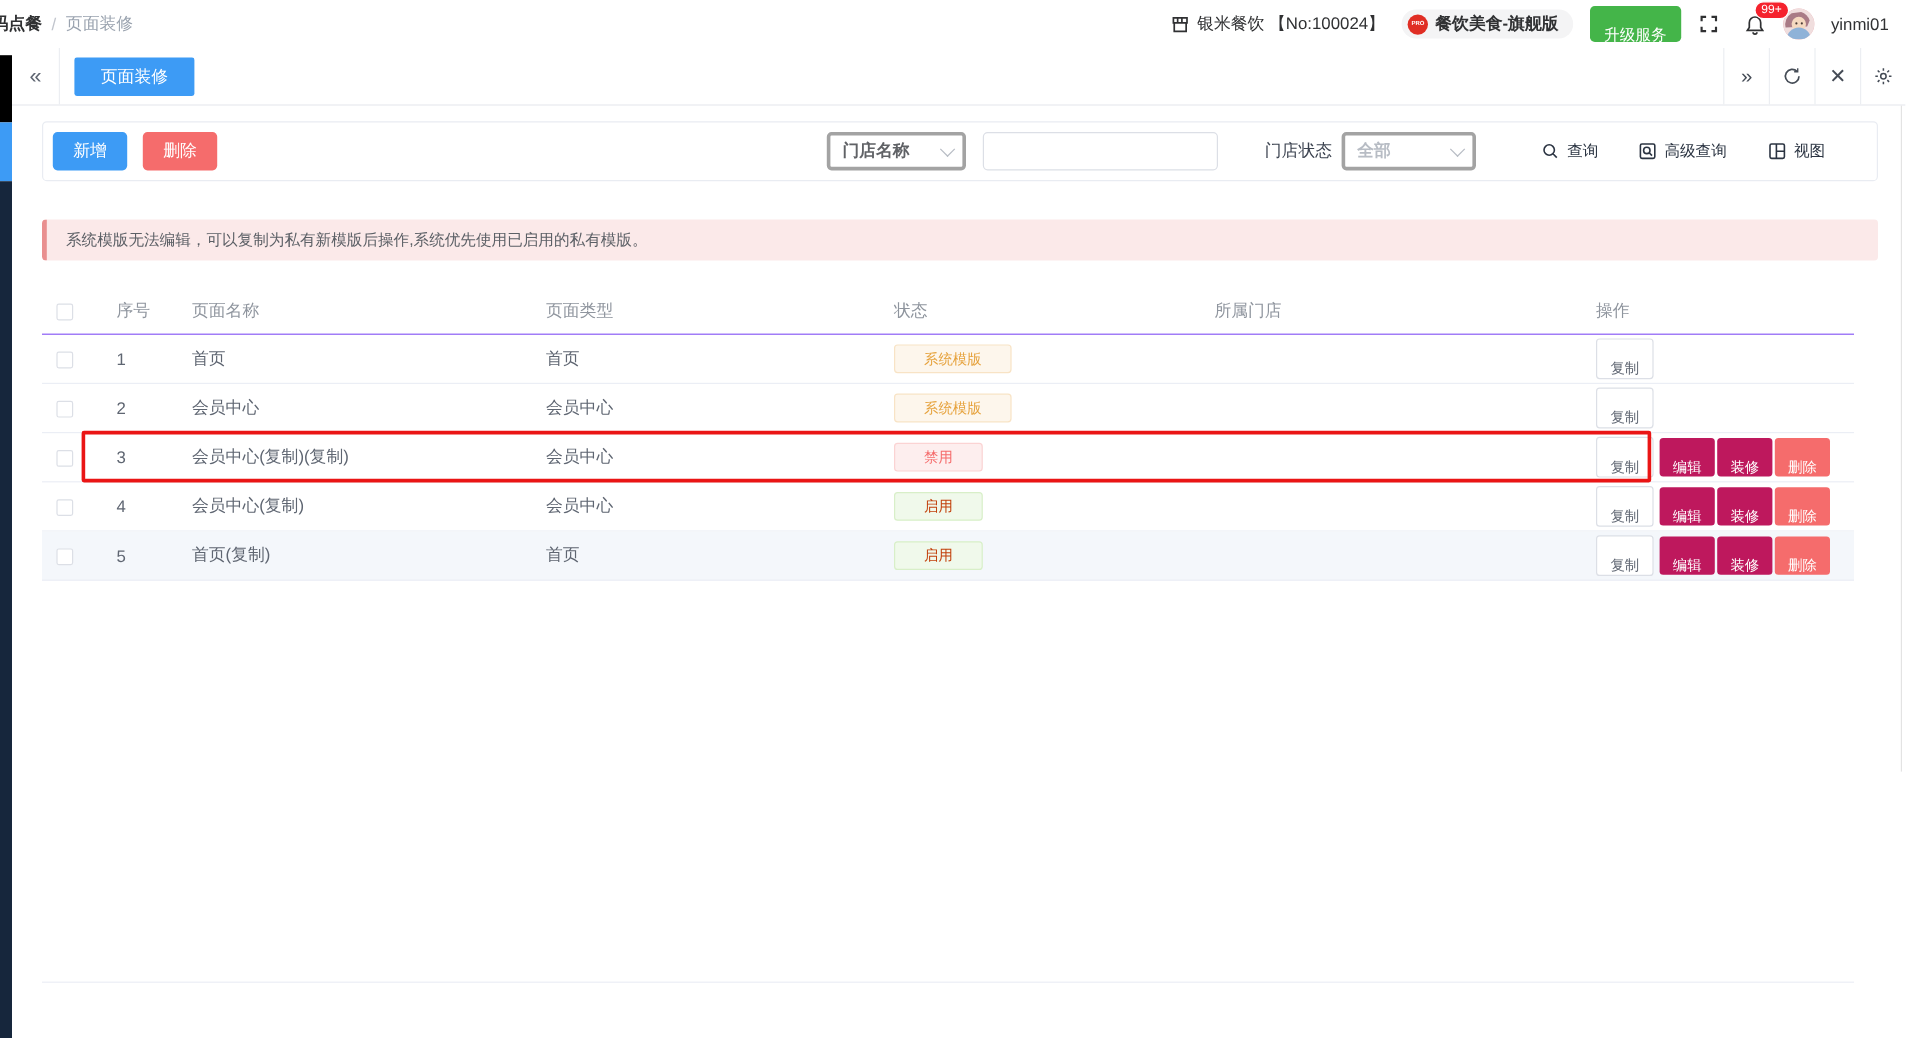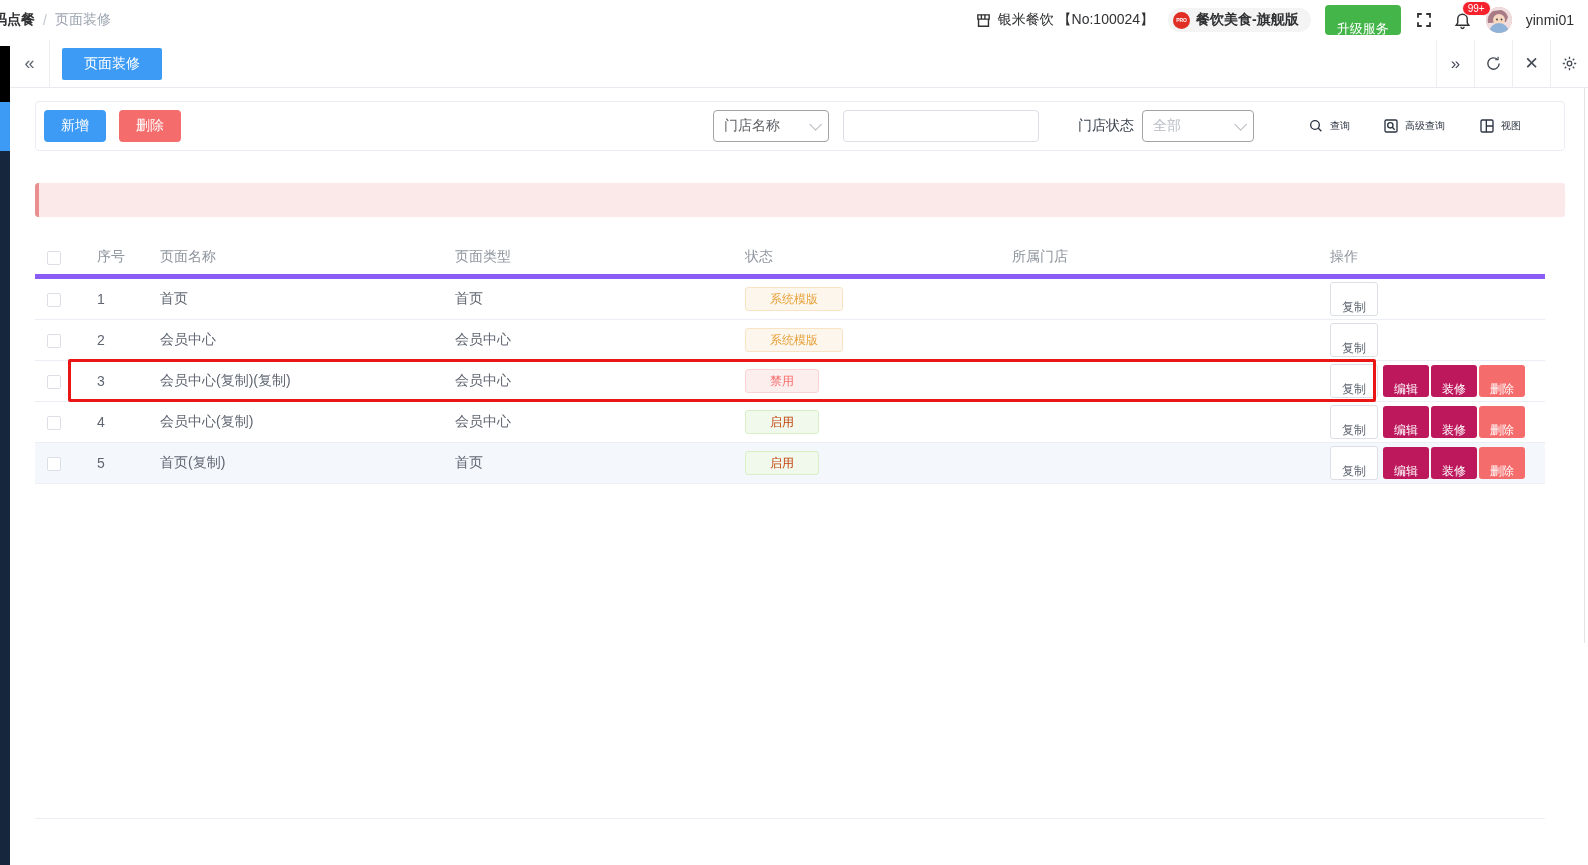--- a/index.html
+++ b/index.html
@@ -34,38 +34,38 @@
   .collapse-btn { width:40px; text-align:center; font-size:18px; color:#5f6672; border:none; background:none; cursor:pointer; height:100%; border-right:1px solid #eceef2; }
   .tab-active { margin-left:12px; height:32px; background:#3d9bf5; color:#fff; font-size:14px; display:flex; align-items:center; padding:0 22px; border-radius:2px; cursor:pointer; }
   .tab-actions { margin-left:auto; display:flex; height:100%; }
   .tab-actions .icon-cell { width:38px; display:flex; align-items:center; justify-content:center; border-left:1px solid #eceef2; background:none; border-top:none; border-bottom:none; border-right:none; cursor:pointer; color:#454c56; font-size:17px; }
 
   
   .toolbar { position:absolute; top:101px; left:35px; width:1530px; height:50px; border:1px solid #e9ecf2; border-radius:4px; display:flex; align-items:center; padding:0 43px 0 8px; }
   .btn { height:32px; border:none; border-radius:4px; color:#fff; font-size:14px; padding:0 17px; cursor:pointer; }
   .btn-primary { background:#3d9bf5; }
   .btn-danger { background:#f56c6c; margin-left:13px; }
-  .select-box { height:32px; border:1px solid #a3a3a3; border-radius:4px; display:flex; align-items:center; justify-content:space-between; padding:0 10px; font-size:14px; color:#606266; background:#fff; cursor:pointer; }
+  .select-box { height:32px; border:3px solid #a3a3a3; border-radius:4px; display:flex; align-items:center; justify-content:space-between; padding:0 10px; font-size:14px; color:#606266; background:#fff; cursor:pointer;font-weight:bold; }
   .sel-store-name { margin-left:auto; width:116px; }
   .sel-status { width:112px; color:#b7bcc4; }
   .chev { width:9px; height:9px; border-right:1.5px solid #b7bcc4; border-bottom:1.5px solid #b7bcc4; transform:rotate(45deg) translateY(-3px); }
   .text-input { margin-left:14px; width:196px; height:32px; border:1px solid #dcdfe6; border-radius:4px; padding:0 10px; font-size:14px; color:#606266; outline:none; }
   .status-label { margin-left:39px; font-size:14px; color:#3c4350; margin-right:8px; }
-  .link-tool { display:flex; align-items:center; gap:6px; background:none; border:none; font-size:10px; color:#2b3442; cursor:pointer; }
+  .link-tool { display:flex; align-items:center; gap:6px; background:none; border:none; font-size:13px; color:#2b3442; cursor:pointer; }
   .gap54 { margin-left:54px; } .gap33 { margin-left:33px; } .gap34 { margin-left:34px; }
 
   
   .alert { position:absolute; top:183px; left:35px; width:1530px; height:34px; background:#fbe9e9; border-radius:3px; display:flex; align-items:center; overflow:hidden; }
   .alert-stripe { width:4px; align-self:stretch; background:#e98f8f; border-radius:3px 0 0 3px; }
   .alert-text { margin-left:16px; font-size:13px; color:#5c6066; }
 
   
   .table { position:absolute; top:239px; left:35px; width:1510px; font-size:14px; }
   .trow, .thead { display:flex; align-items:center; }
-  .thead { height:40px; color:#8f959e; border-bottom:5px solid #8b5cf6; }
+  .thead { height:40px; color:#8f959e; border-bottom:1px solid #8b5cf6; }
   .trow { height:41px; color:#5f6672; border-bottom:1px solid #ebeef5; position:relative; }
   .trow.shaded { background:#f4f7fb; }
   .cell { padding-left:12px; white-space:nowrap; }
   .col-check { width:50px; }
   .col-index { width:62px; }
   .col-name  { width:303px; padding-left:13px; }
   .col-type  { width:290px; padding-left:5px; }
   .col-status{ width:170px; padding-left:5px; }
   .col-store { width:260px; text-align:center; padding-left:0; }
   .col-ops   { flex:1; padding-left:160px; display:flex; align-items:center; gap:2px; }
@@ -199,20 +199,21 @@
       <svg width="16" height="16" viewBox="0 0 24 24" fill="none" stroke="#2b3442" stroke-width="2">
         <rect x="3" y="3" width="18" height="18" rx="2"></rect>
           <path d="M11 3v18M11 12h10"></path>
       </svg>
       <span>视图</span>
     </button>
   </div>
 
   <div class="alert">
     <div class="alert-stripe"></div>
+    <span class="alert-text">系统模版无法编辑，可以复制为私有新模版后操作,系统优先使用已启用的私有模版。</span>
   </div>
 
   <div class="table">
     <div class="thead">
       <div class="cell col-check"><span class="checkbox"></span></div>
       <div class="cell col-index">序号</div>
       <div class="cell col-name">页面名称</div>
       <div class="cell col-type">页面类型</div>
       <div class="cell col-status">状态</div>
       <div class="cell col-store">所属门店</div>

